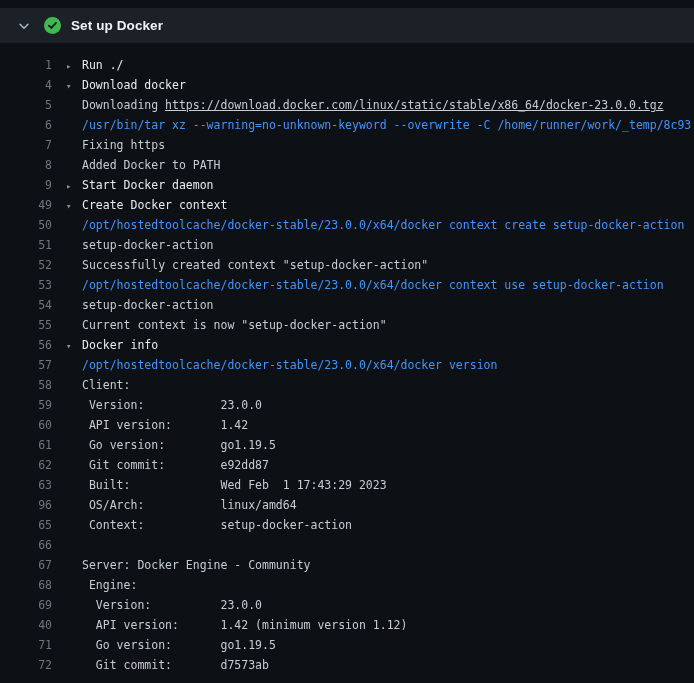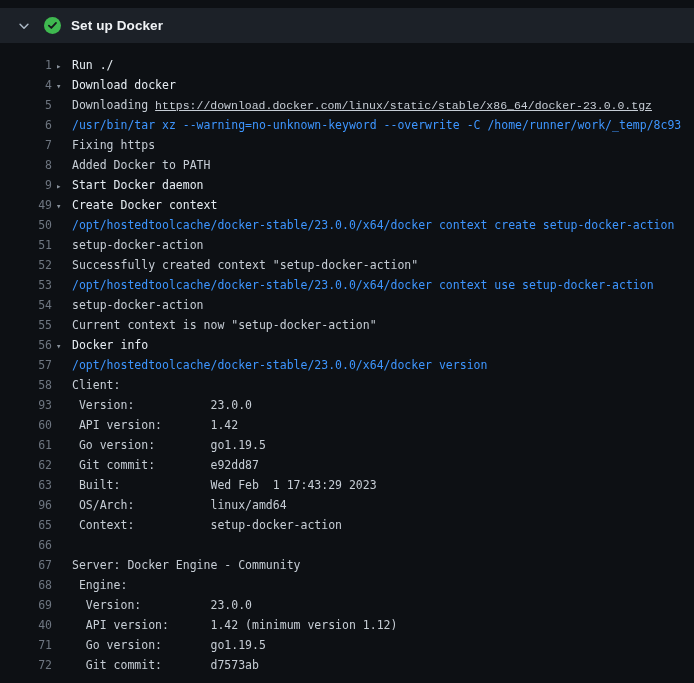--- a/index.html
+++ b/index.html
@@ -28,29 +28,29 @@
   .log-area { padding-top: 12px; }
   .log-row {
     display: flex; height: 20px; line-height: 20px;
     font-family: "DejaVu Sans Mono", "Liberation Mono", monospace;
     font-size: 11.5px; white-space: pre;
   }
   .num {
     flex: none; width: 40px; margin-left: 12px;
     text-align: right; color: #6e7681; cursor: pointer; user-select: none;
   }
-  .content { margin-left: 4px; color: #c6cdd5; overflow: hidden; }
+  .content { margin-left: 14px; color: #c6cdd5; overflow: hidden; }
   .log-row.group .content { color: #e6edf3; }
   .log-row.child .content { padding-left: 16px; }
   .arrow {
     display: inline-block; width: 16px; color: #8b949e;
     font-size: 9px; cursor: pointer; vertical-align: baseline;
   }
   .log-row.cmd .content { color: #3e96ff; }
-  .loglink { color: inherit; text-decoration: underline; cursor: pointer; font-family: Liberation Mono, monospace; }
+  .loglink { color: inherit; text-decoration: underline; cursor: pointer; }
 </style>
 </head>
 <body>
 
 <div class="page">
 
   <div class="step-header">
     <span class="chevron">
       <svg width="14" height="14" viewBox="0 0 16 16">
         <path d="M3.5 6 L8 10.5 L12.5 6" fill="none" stroke="#adbac7" stroke-width="1.7" stroke-linecap="round" stroke-linejoin="round"></path>
@@ -76,21 +76,21 @@
       <div class="log-row group"><span class="num">49</span><span class="content"><span class="arrow">▾</span><span>Create Docker context</span></span></div>
       <div class="log-row child cmd"><span class="num">50</span><span class="content"><span>/opt/hostedtoolcache/docker-stable/23.0.0/x64/docker context create setup-docker-action</span></span></div>
       <div class="log-row child"><span class="num">51</span><span class="content"><span>setup-docker-action</span></span></div>
       <div class="log-row child"><span class="num">52</span><span class="content"><span>Successfully created context "setup-docker-action"</span></span></div>
       <div class="log-row child cmd"><span class="num">53</span><span class="content"><span>/opt/hostedtoolcache/docker-stable/23.0.0/x64/docker context use setup-docker-action</span></span></div>
       <div class="log-row child"><span class="num">54</span><span class="content"><span>setup-docker-action</span></span></div>
       <div class="log-row child"><span class="num">55</span><span class="content"><span>Current context is now "setup-docker-action"</span></span></div>
       <div class="log-row group"><span class="num">56</span><span class="content"><span class="arrow">▾</span><span>Docker info</span></span></div>
       <div class="log-row child cmd"><span class="num">57</span><span class="content"><span>/opt/hostedtoolcache/docker-stable/23.0.0/x64/docker version</span></span></div>
       <div class="log-row child"><span class="num">58</span><span class="content"><span>Client:</span></span></div>
-      <div class="log-row child"><span class="num">93</span><span class="content"><span> Version:           23.0.0</span></span></div>
+      <div class="log-row child"><span class="num">59</span><span class="content"><span> Version:           23.0.0</span></span></div>
       <div class="log-row child"><span class="num">60</span><span class="content"><span> API version:       1.42</span></span></div>
       <div class="log-row child"><span class="num">61</span><span class="content"><span> Go version:        go1.19.5</span></span></div>
       <div class="log-row child"><span class="num">62</span><span class="content"><span> Git commit:        e92dd87</span></span></div>
       <div class="log-row child"><span class="num">63</span><span class="content"><span> Built:             Wed Feb  1 17:43:29 2023</span></span></div>
       <div class="log-row child"><span class="num">96</span><span class="content"><span> OS/Arch:           linux/amd64</span></span></div>
       <div class="log-row child"><span class="num">65</span><span class="content"><span> Context:           setup-docker-action</span></span></div>
       <div class="log-row child"><span class="num">66</span><span class="content"><span></span></span></div>
       <div class="log-row child"><span class="num">67</span><span class="content"><span>Server: Docker Engine - Community</span></span></div>
       <div class="log-row child"><span class="num">68</span><span class="content"><span> Engine:</span></span></div>
       <div class="log-row child"><span class="num">69</span><span class="content"><span>  Version:          23.0.0</span></span></div>

